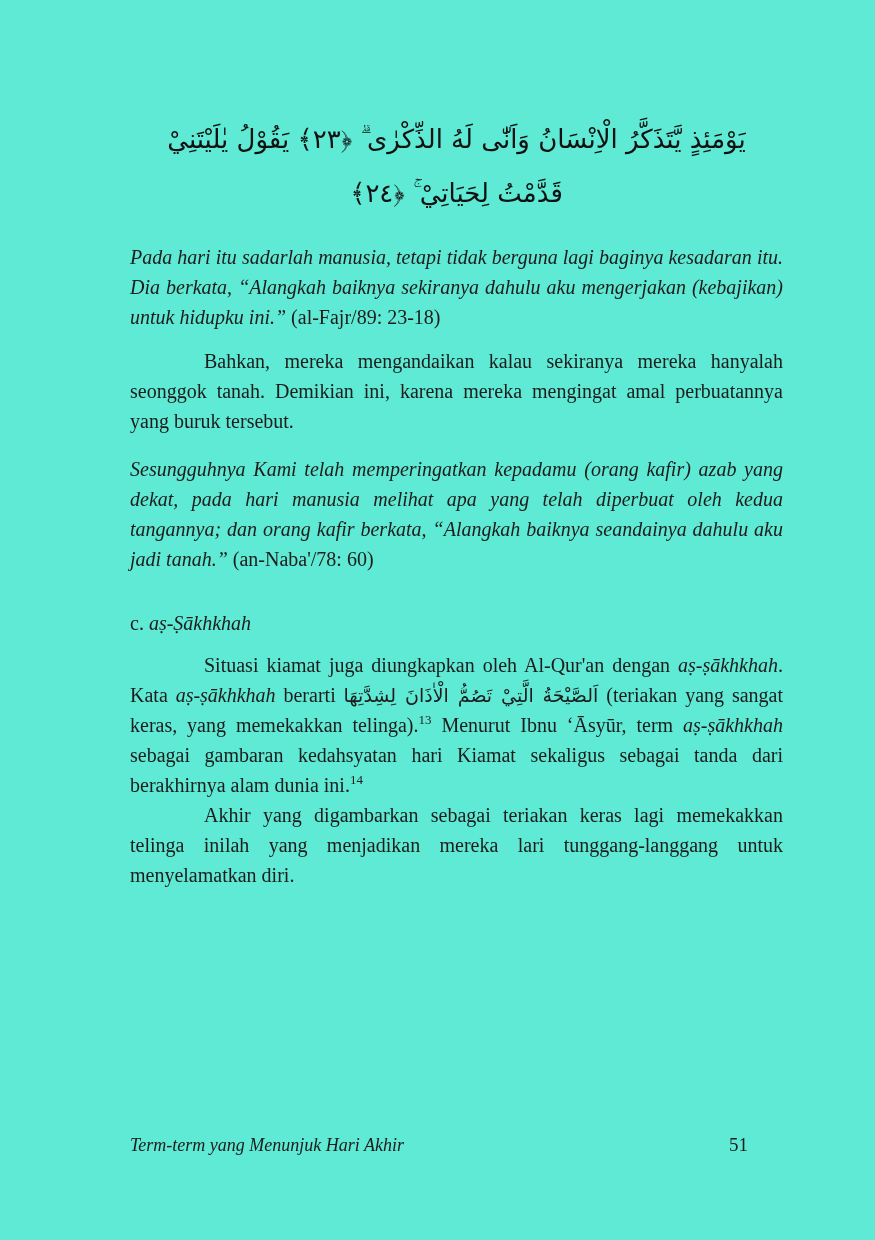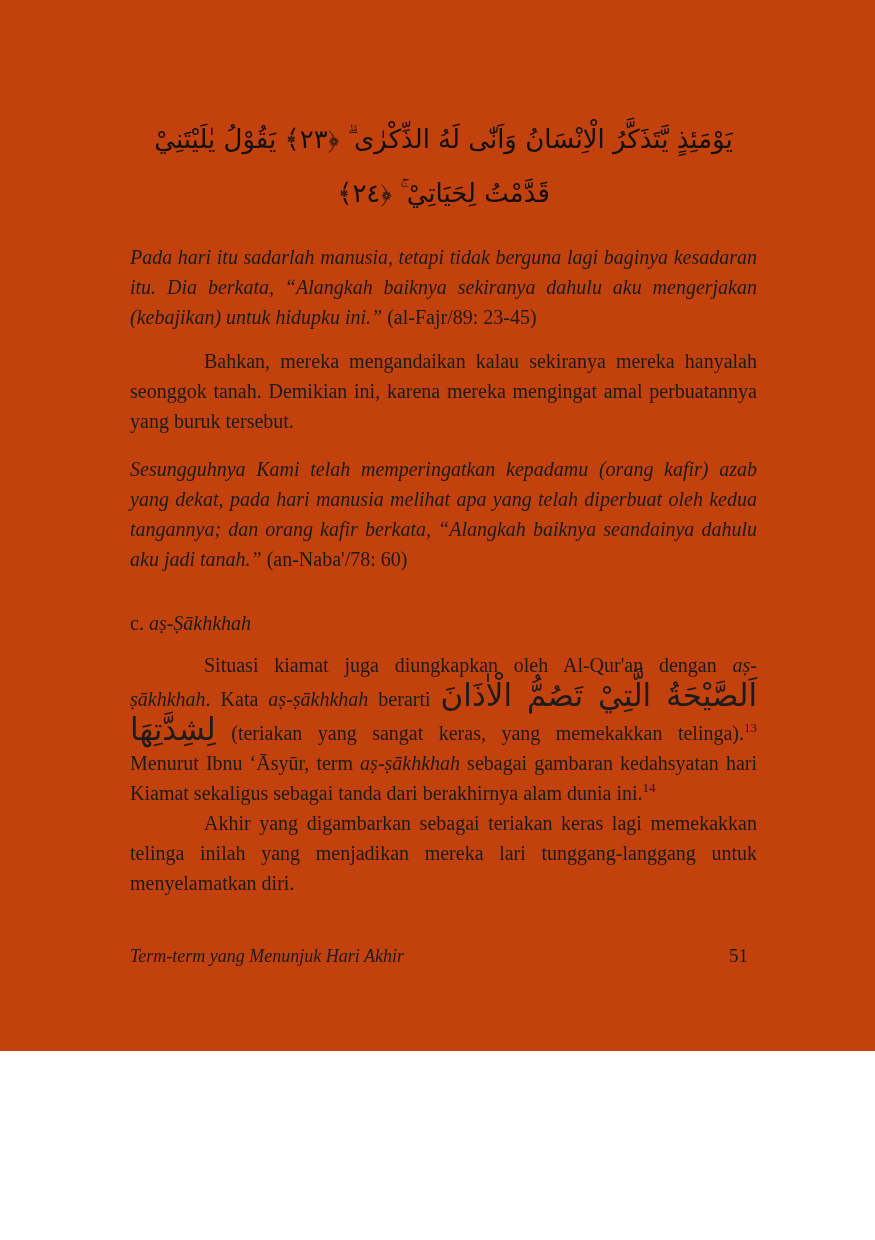--- a/index.html
+++ b/index.html
@@ -3,28 +3,28 @@
 <meta charset="utf-8">
 <style>
   html, body {
     margin: 0;
     padding: 0;
     background: #ffffff;
   }
   .page {
     position: relative;
     width: 875px;
-    height: 1051px;
+    height: 1240px;
     box-sizing: border-box;
-    background: #c2410c;
+    background: #5eead4;
     color: #1c1c1c;
     font-family: "Liberation Serif", serif;
     font-size: 20px;
     line-height: 30px;
-    padding: 112px 118px 0 130px;
+    padding: 112px 92px 0 130px;
     overflow: hidden;
   }
   
   .arabic-block {
     direction: rtl;
     font-family: "DejaVu Sans", sans-serif;
     font-size: 26px;
     line-height: 54px;
     color: #111111;
   }
@@ -61,21 +61,21 @@
   .rm { font-style: normal; }
 
   sup.fn {
     font-size: 13px;
     line-height: 0;
     vertical-align: super;
   }
 
   .arabic-inline {
     font-family: "DejaVu Sans", sans-serif;
-    font-size: 31px;
+    font-size: 19px;
     line-height: 30px;
     unicode-bidi: isolate;
   }
 
   .footer {
     position: absolute;
     left: 130px;
     right: 127px;
     bottom: 80px;
     display: flex;
@@ -93,21 +93,21 @@
 </head>
 <body>
 
 <div class="page">
 
   <div class="arabic-block centered verse-1" lang="ar" dir="rtl">
     <div class="v-line-center">يَوْمَئِذٍ يَّتَذَكَّرُ الْاِنْسَانُ وَاَنّٰى لَهُ الذِّكْرٰى ۗ ﴿٢٣﴾ يَقُوْلُ يٰلَيْتَنِيْ</div>
     <div class="v-line-center">قَدَّمْتُ لِحَيَاتِيْ ۚ ﴿٢٤﴾</div>
   </div>
 
-  <p class="trans"><span>Pada hari itu sadarlah manusia, tetapi tidak berguna lagi baginya kesadaran itu. Dia berkata, “Alangkah baiknya sekiranya dahulu aku mengerjakan (kebajikan) untuk hidupku ini.” </span><span class="rm">(al-Fajr/89: 23-45)</span></p>
+  <p class="trans"><span>Pada hari itu sadarlah manusia, tetapi tidak berguna lagi baginya kesadaran itu. Dia berkata, “Alangkah baiknya sekiranya dahulu aku mengerjakan (kebajikan) untuk hidupku ini.” </span><span class="rm">(al-Fajr/89: 23-18)</span></p>
 
   <p class="body-p indent after-gap">Bahkan, mereka mengandaikan kalau sekiranya mereka hanyalah seonggok tanah. Demikian ini, karena mereka mengingat amal perbuatannya yang buruk tersebut.</p>
 
 
   <p class="trans"><span>Sesungguhnya Kami telah memperingatkan kepadamu (orang kafir) azab yang dekat, pada hari manusia melihat apa yang telah diperbuat oleh kedua tangannya; dan orang kafir berkata, “Alangkah baiknya seandainya dahulu aku jadi tanah.” </span><span class="rm">(an-Naba'/78: 60)</span></p>
 
   <p class="section-heading"><span class="rm">c. </span><span class="it">aṣ-Ṣākhkhah</span></p>
 
   <p class="body-p indent"><span>Situasi kiamat juga diungkapkan oleh Al-Qur'an dengan </span><span class="it">aṣ-ṣākhkhah</span><span>. Kata </span><span class="it">aṣ-ṣākhkhah</span><span> berarti </span><span class="arabic-inline" dir="rtl" lang="ar">اَلصَّيْحَةُ الَّتِيْ تَصُمُّ الْاٰذَانَ لِشِدَّتِهَا</span><span> (teriakan yang sangat keras, yang memekakkan telinga).</span><sup class="fn">13</sup><span> Menurut Ibnu ‘Āsyūr, term </span><span class="it">aṣ-ṣākhkhah</span><span> sebagai gambaran kedahsyatan hari Kiamat sekaligus sebagai tanda dari berakhirnya alam dunia ini.</span><sup class="fn">14</sup></p>
 

